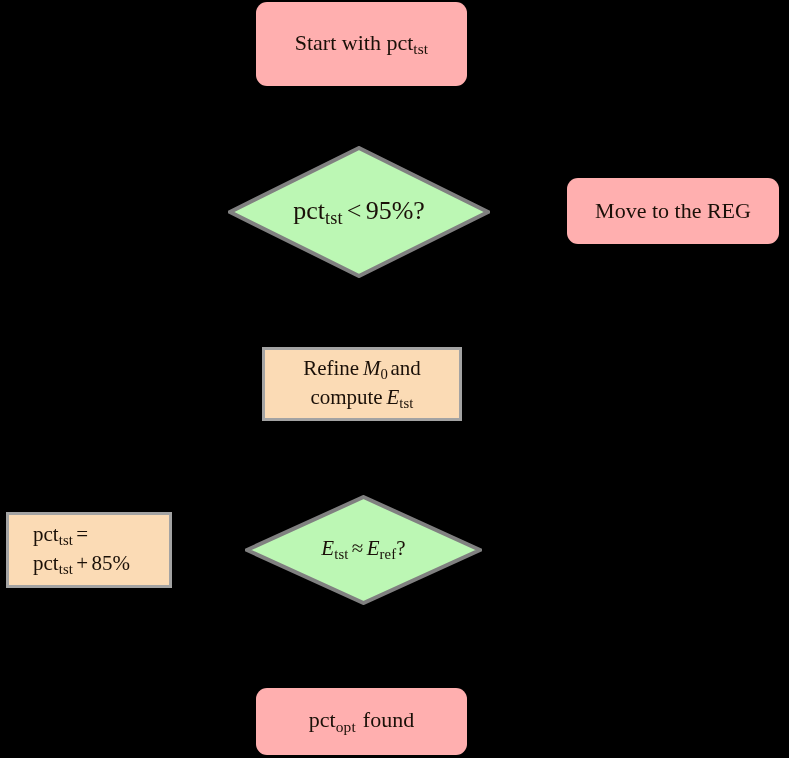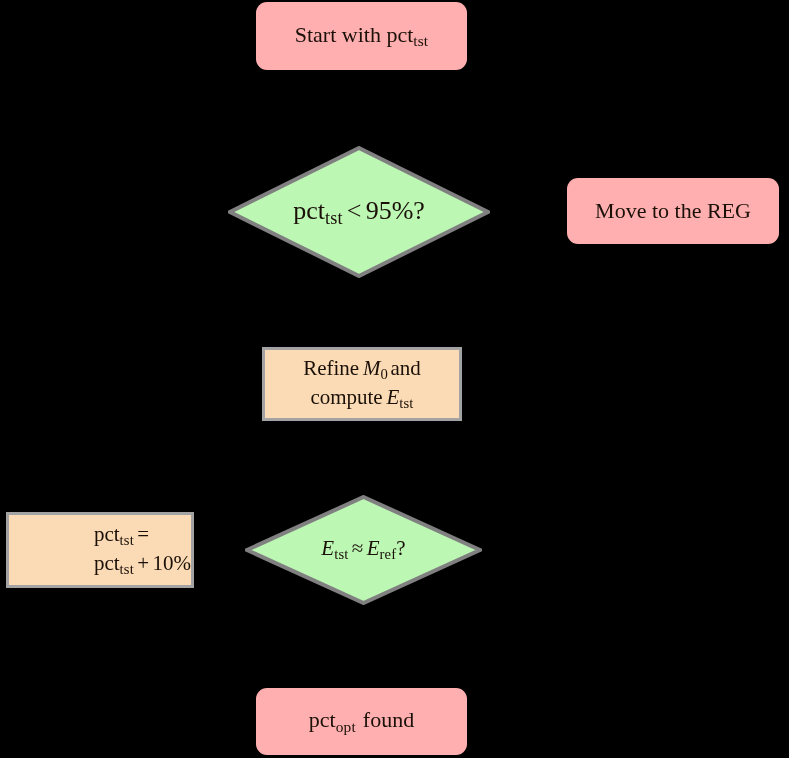--- a/index.html
+++ b/index.html
@@ -80,21 +80,21 @@
   }
 
   
   .clip-left  { border-left-width: 3px; }
 </style>
 </head>
 <body>
 
 <div id="canvas">
 
-  <div class="terminator" style="left:256px; top:2px; width:211px; height:68px; font-size:22px;">
+  <div class="terminator" style="left:256px; top:2px; width:211px; height:84px; font-size:22px;">
     <div class="node-text">
       <span>Start with pct</span><span class="sub">tst</span>
     </div>
   </div>
 
   <div class="decision" style="left:228px; top:146px; width:262px; height:132px; font-size:26px;">
     <svg class="diamond-shape" viewBox="0 0 262 132" preserveAspectRatio="none">
       <polygon points="131,2 260,66 131,130 2,66" fill="#BCF7B4" stroke="#808080" stroke-width="4" stroke-linejoin="miter"></polygon>
     </svg>
     <div class="node-text">
@@ -115,24 +115,24 @@
 
   <div class="decision" style="left:245px; top:495px; width:237px; height:110px; font-size:21px;">
     <svg class="diamond-shape" viewBox="0 0 237 110" preserveAspectRatio="none">
       <polygon points="118.5,2 235,55 118.5,108 2,55" fill="#BCF7B4" stroke="#808080" stroke-width="4" stroke-linejoin="miter"></polygon>
     </svg>
     <div class="node-text">
       <span class="mi">E</span><span class="sub">tst</span><span class="op">≈</span><span class="mi">E</span><span class="sub">ref</span><span>?</span>
     </div>
   </div>
 
-  <div class="process left clip-left" style="left:6px; top:512px; width:188px; height:76px; font-size:21px; padding-left:8px;justify-content:flex-end;">
+  <div class="process left clip-left" style="left:6px; top:512px; width:166px; height:76px; font-size:21px; padding-left:24px;">
     <div class="node-text">
       <span class="ln"><span>pct</span><span class="sub">tst</span><span class="op">=</span></span>
-      <span class="ln"><span>pct</span><span class="sub">tst</span><span class="op">+</span><span>10%</span></span>
+      <span class="ln"><span>pct</span><span class="sub">tst</span><span class="op">+</span><span>85%</span></span>
     </div>
   </div>
 
   <div class="terminator" style="left:256px; top:688px; width:211px; height:67px; font-size:22px;justify-content:center;">
     <div class="node-text">
       <span>pct</span><span class="sub" style="padding-right:.45em">opt</span><span>found</span>
     </div>
   </div>
 
 </div>

